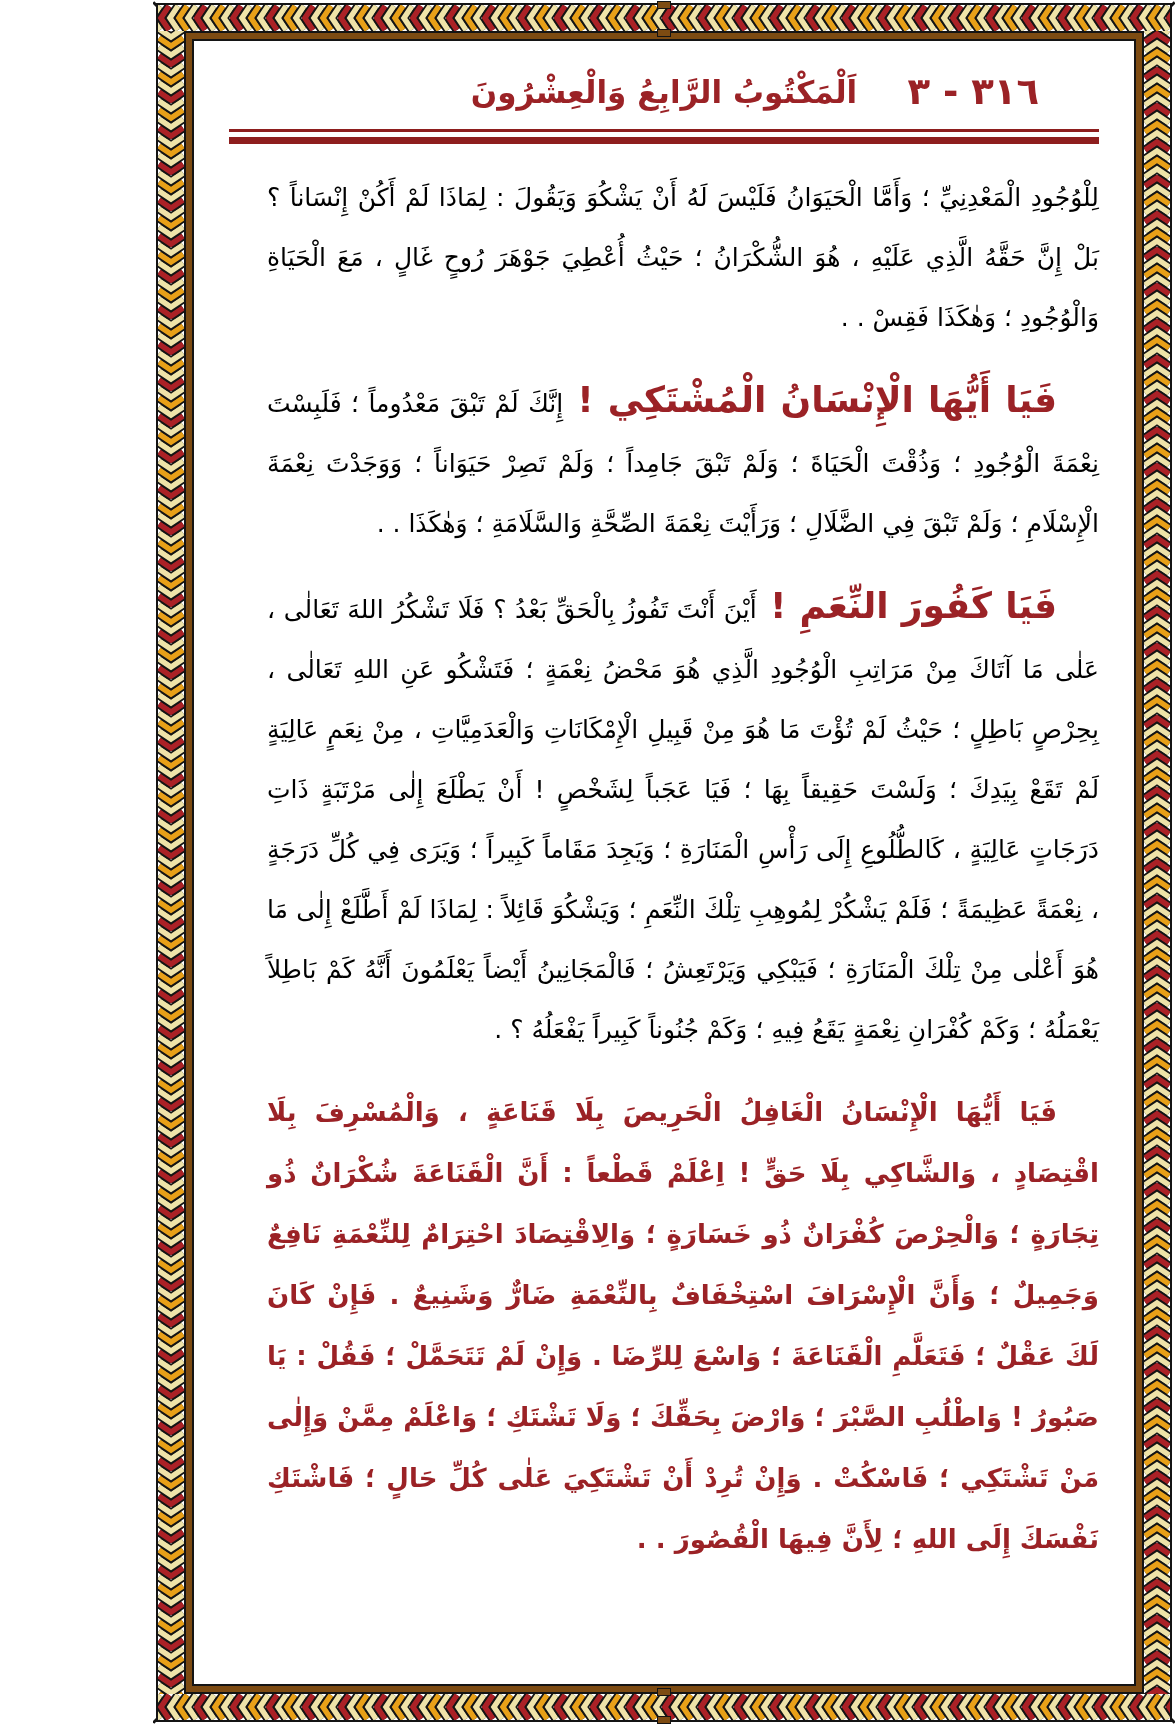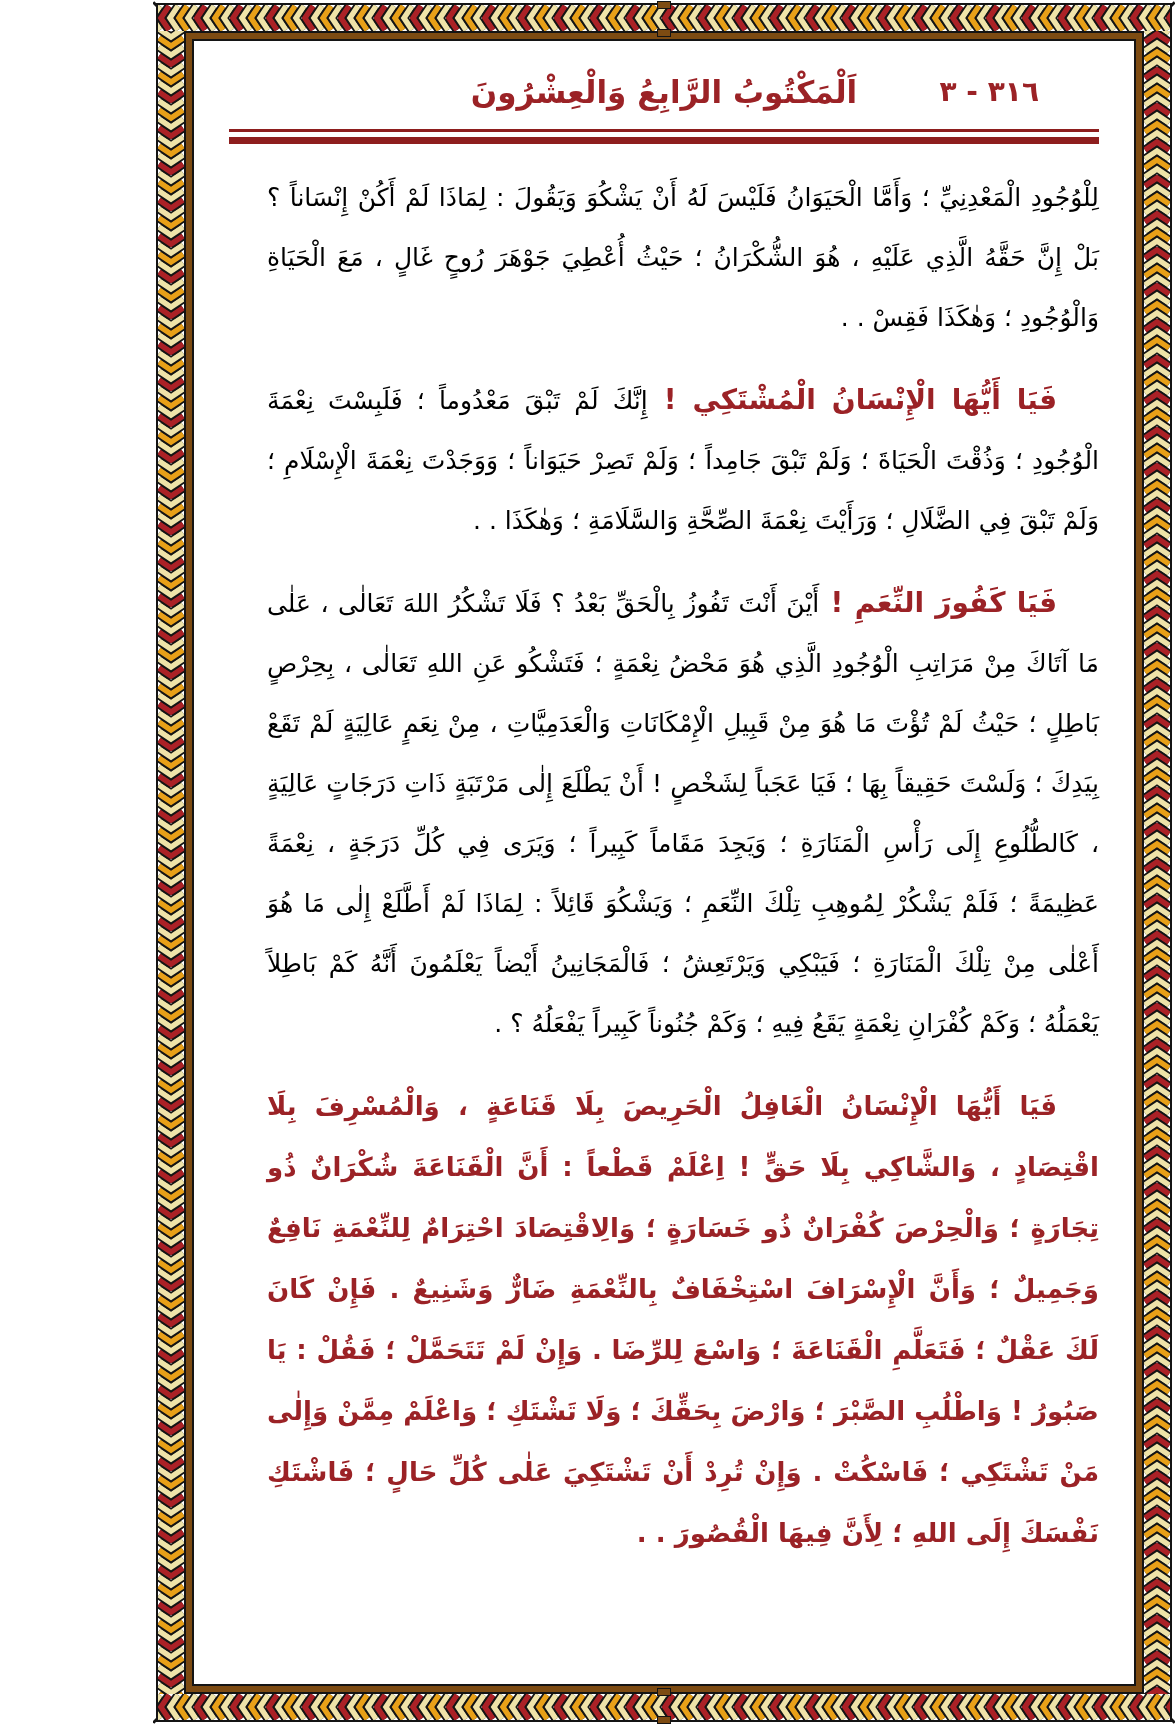--- a/index.html
+++ b/index.html
@@ -32,32 +32,32 @@
   .tick.br{bottom:6px;right:-2px;transform:rotate(45deg);}
   
   .content{position:absolute;inset:43px;padding:0 33px;direction:rtl;overflow:hidden;}
   .header{position:relative;margin-top:24px;height:50px;}
   .title{
     position:absolute;left:0;right:0;text-align:center;
     color:var(--text-red,#9b2226);font-weight:bold;font-size:31px;line-height:50px;
   }
   .page-number{
     position:absolute;top:0;right:60px;
-    color:var(--text-red,#9b2226);font-weight:bold;font-size:28px;line-height:50px;
+    color:var(--text-red,#9b2226);font-weight:bold;font-size:37px;line-height:50px;
   }
   .rule-thin{margin-top:12px;height:3px;background:var(--rule-red,#8e1e1e);}
   .rule-thick{margin-top:5px;height:7px;background:var(--rule-red,#8e1e1e);}
   .body-text{margin-top:24px;margin-left:38px;}
   .body-text p{
     margin:0 0 22px 0;font-size:25px;line-height:60px;
     text-align:justify;color:var(--text-black,#000000);
   }
   .body-text p.indent{text-indent:42px;}
   .seg-black{color:var(--text-black,#000000);}
-  .seg-red{color:var(--text-red,#9b2226);font-weight:bold;font-size:28px;}
+  .seg-red{color:var(--text-red,#9b2226);font-weight:bold;font-size:36px;}
   .seg-red-body{color:var(--text-red,#9b2226);font-weight:bold;font-size:26px;}
 </style>
 </head>
 <body>
 
 <div class="page">
 
   <div class="tick tl"></div>
   <div class="tick tr"></div>
   <div class="tick bl"></div>

